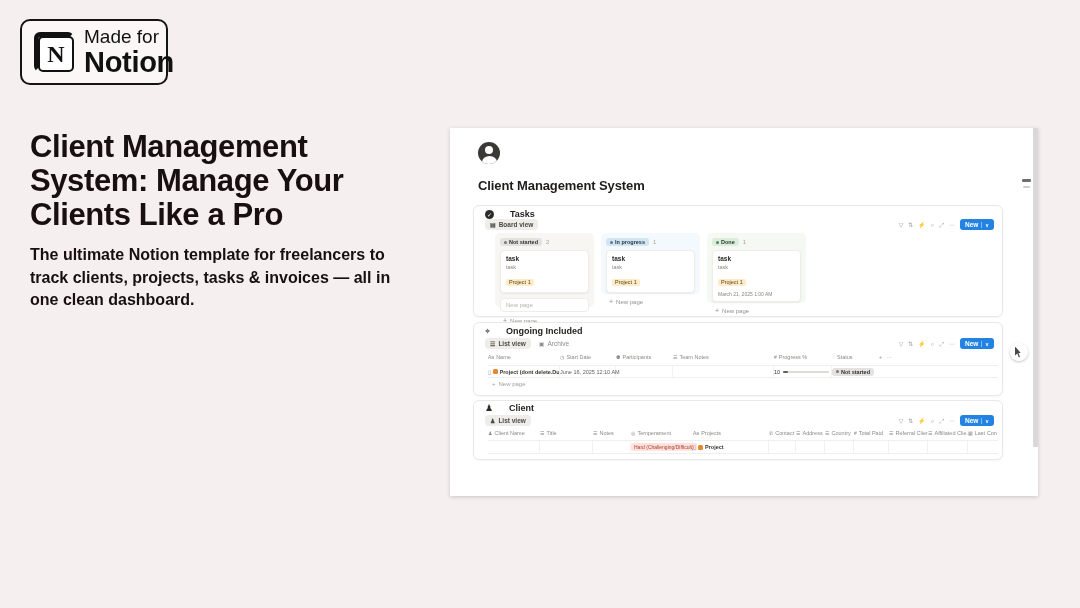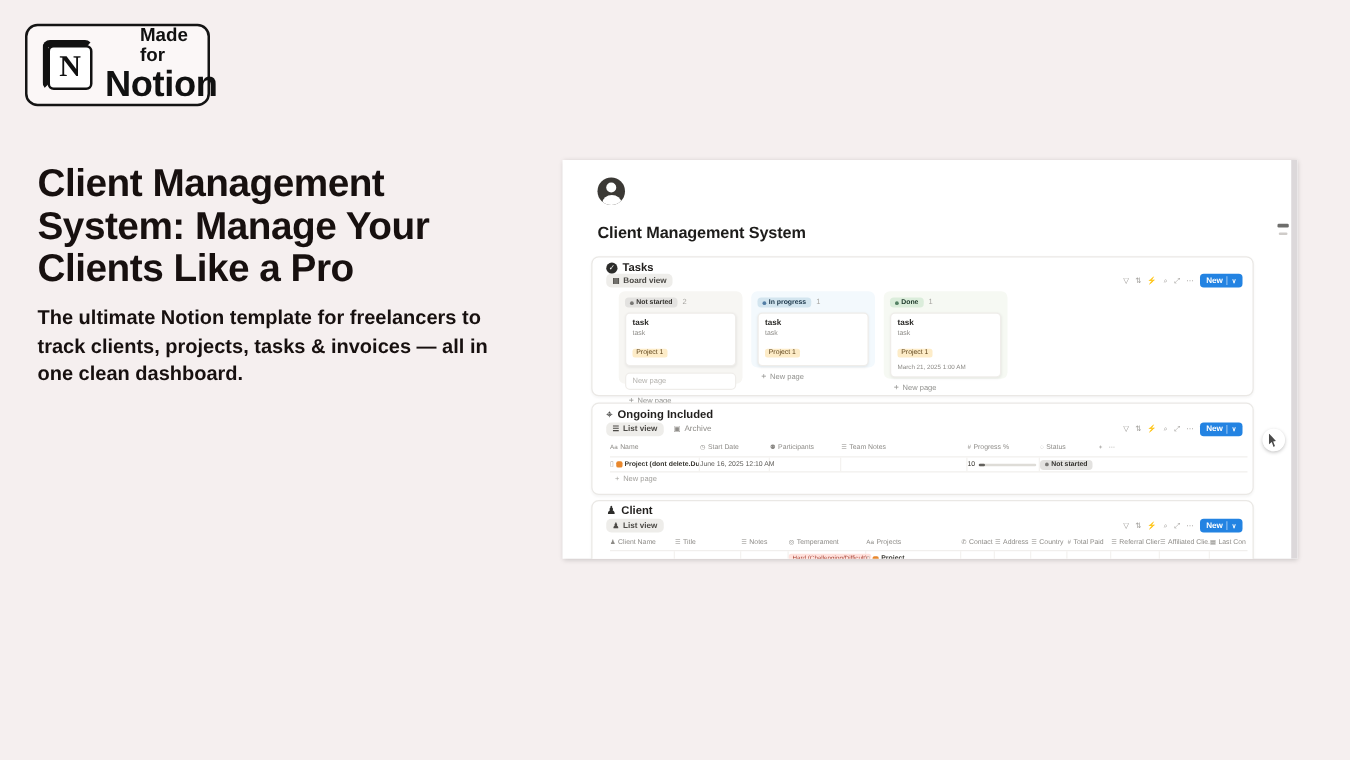--- a/index.html
+++ b/index.html
@@ -11,54 +11,54 @@
     border:2.5px solid #141414; border-radius:10px; background:#fbf7f7;
     display:flex; align-items:center; gap:10px; padding:0 12px; }
   .mfn-logo { position:relative; width:40px; height:40px; flex:0 0 auto; }
   .mfn-logo .face { position:absolute; right:0; bottom:0; width:36px; height:36px;
     background:#fff; border:2.5px solid #111; border-radius:5px;
     display:flex; align-items:center; justify-content:center;
     font-family:"Liberation Serif", serif; font-weight:bold; font-size:24px; color:#111; }
   .mfn-logo .fold { position:absolute; left:0; top:0; width:40px; height:40px;
     background:#111; border-radius:6px; clip-path:polygon(0 0, 100% 0, 88% 14%, 12% 14%, 12% 88%, 0 100%); }
   .mfn-text { line-height:1.05; color:#111; }
-  .mfn-text .l1 { font-size:15px; font-weight:700;margin-left:28px; }
+  .mfn-text .l1 { font-size:19px; font-weight:400; }
   .mfn-text .l2 { font-size:29px; font-weight:800; letter-spacing:-0.3px; }
 
   
   .hero { position:absolute; left:30px; top:130px; width:400px; color:#17100f; }
   .hero h1 { font-size:31px; line-height:34px; font-weight:800; letter-spacing:-0.4px; }
   .hero p { margin-top:12px; width:370px; font-size:16px; line-height:22.5px; font-weight:700; }
 
   
   .footer { position:absolute; right:17px; top:560px; display:flex; align-items:center; gap:10px; }
   .footer .label { font-size:20px; font-weight:700; color:#0c0c0c; }
   .footer .checkbox { width:23px; height:23px; background:#12a42e; border:2px solid #000;
     border-radius:3px; display:flex; align-items:center; justify-content:center;
     color:#fff; font-size:15px; font-weight:bold; }
 
   
-  .shot { position:absolute; left:450px; top:128px; width:588px; height:319px; background:#fff;
+  .shot { position:absolute; left:450px; top:128px; width:588px; height:368px; background:#fff;
     box-shadow:0 1px 4px rgba(0,0,0,.18); overflow:hidden; color:#37352f; }
   .avatar { position:absolute; left:28px; top:14px; width:22px; height:22px; border-radius:50%;
     background:#3b3935; overflow:hidden; }
   .avatar .head { position:absolute; left:7px; top:4px; width:8px; height:8px; border-radius:50%; background:#fff; }
   .avatar .body { position:absolute; left:3.5px; top:13.5px; width:15px; height:12px; border-radius:50%; background:#fff; }
   .page-title { position:absolute; left:28px; top:50px; font-size:13px; font-weight:700; color:#1d1c1a; letter-spacing:-0.1px; }
   .scroll-strip { position:absolute; right:0; top:0; width:5px; height:319px; background:#dcd8da; }
   .mini-dash { position:absolute; left:572px; top:51px; width:9px; height:3px; background:#6e6e6c; border-radius:1px; }
   .mini-dash2 { position:absolute; left:573px; top:58px; width:7px; height:2px; background:#cfccc9; border-radius:1px; }
 
   .notion-card { position:absolute; left:23px; width:530px; background:#fff;
     border:1px solid #eae8e5; border-radius:6px; box-shadow:0 1px 2px rgba(15,15,15,.04); }
   .card-tasks   { top:77px;  height:112px; }
   .card-projects{ top:194px; height:74px; }
   .card-clients { top:272px; height:60px; }
 
-  .sec-head { position:absolute; left:11px; top:3px; display:flex; align-items:center; gap:4px; }
+  .sec-head { position:absolute; left:11px; top:3px; display:flex; align-items:center; gap:16px; }
   .sec-title { font-size:9px; font-weight:700; color:#211f1d; }
   .check-circle { width:9px; height:9px; border-radius:50%; background:#2c2c2a; color:#fff;
     font-size:6px; display:flex; align-items:center; justify-content:center; }
   .sec-glyph { font-size:9px; color:#2c2c2a; line-height:1; }
 
   .tabs-row { position:absolute; left:11px; display:flex; align-items:center; gap:8px; }
   .pill { display:flex; align-items:center; gap:3px; background:#eeedea; border-radius:4px;
     padding:2px 5px; font-size:6.5px; color:#4c4a46; font-weight:600; }
   .tab-plain { display:flex; align-items:center; gap:3px; font-size:6.5px; color:#8f8d89; }
   .tab-icon { font-size:6px; line-height:1; }

